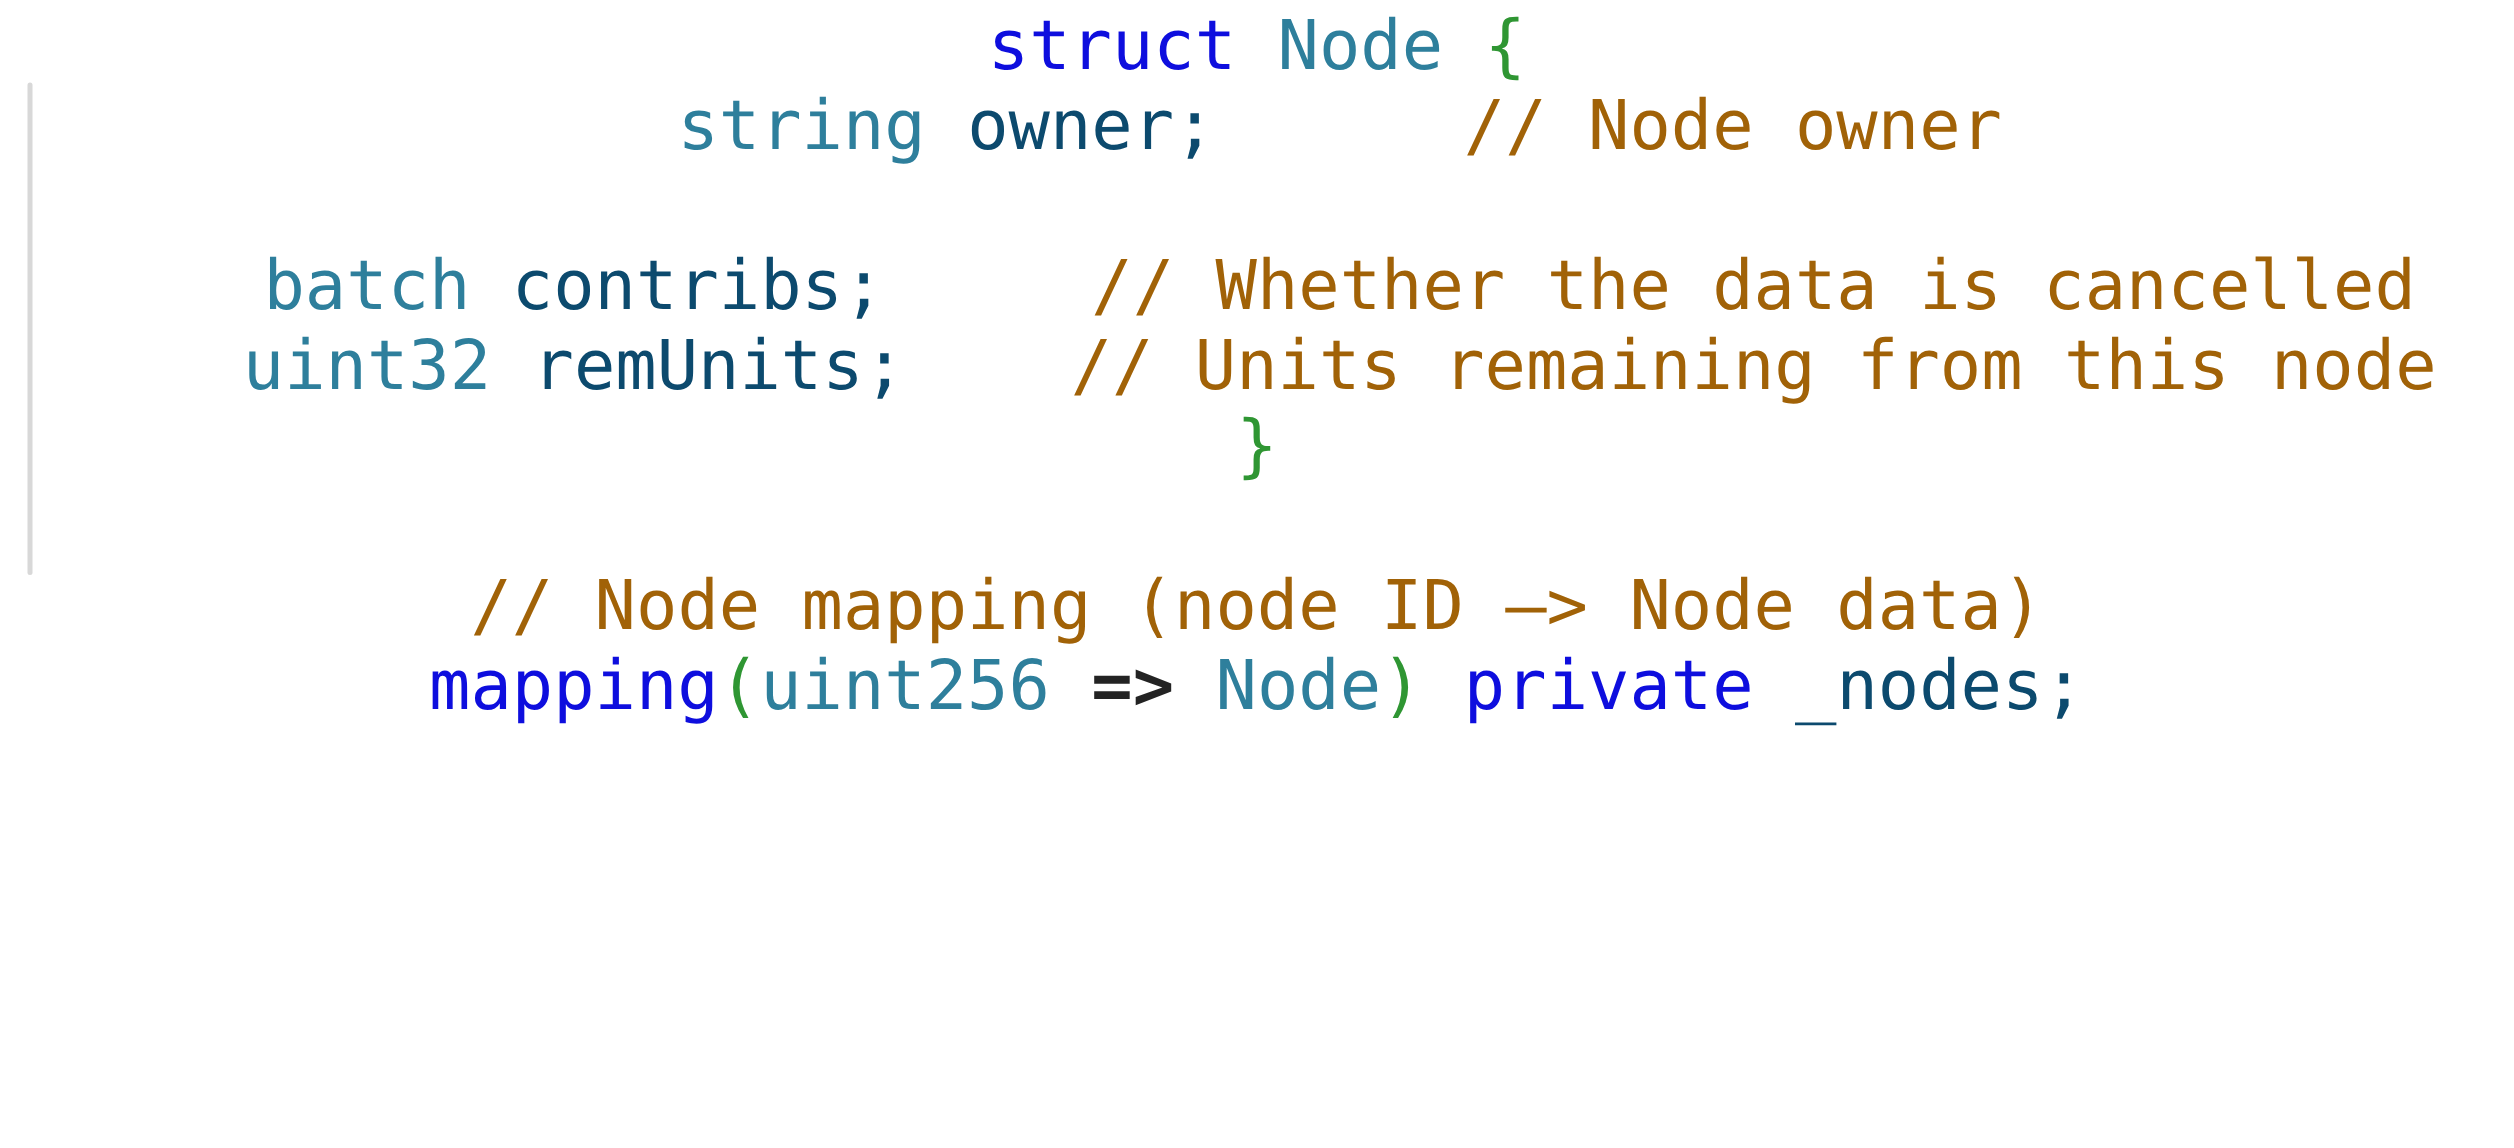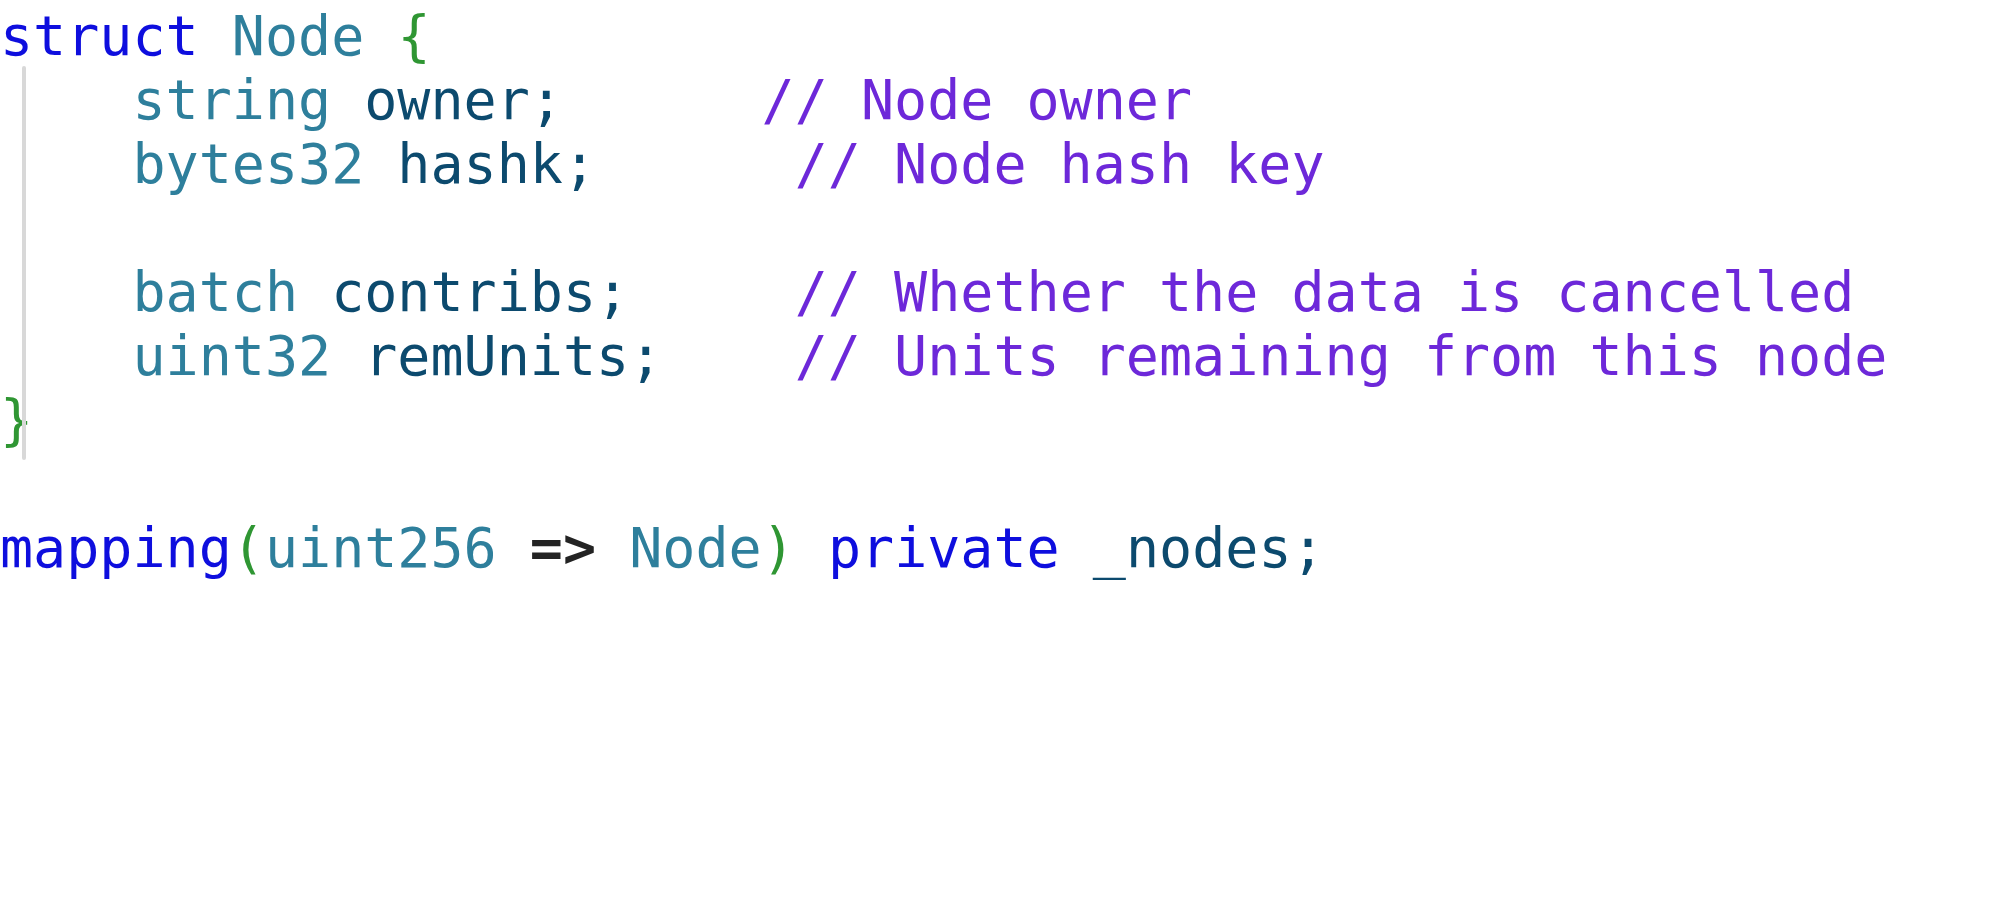--- a/index.html
+++ b/index.html
@@ -26,51 +26,52 @@
     width: 2011px;
     padding-top: 4px;
     box-sizing: border-box;
   }
   .code-line {
     position: relative;
     height: 64px;
     white-space: pre;
     display: block;
     letter-spacing: 0px;
+    text-align: center;
   }
   .code-line .lt {
     display: inline;
     white-space: pre;
   }
   
   .tok-keyword  { color: #0e0ede; }
   .tok-type     { color: #2e7f9c; }
-  .tok-comment  { color: #6d28d9; }
+  .tok-comment  { color: #a16207; }
   .tok-plain    { color: #0c4a6e; }
   .tok-brace    { color: #2f9633; }
   .tok-punct    { color: #2f9633; }
   .tok-op       { color: #232323; font-weight: 600; }
 
   
   .indent-guide {
     position: absolute;
     width: 4px;
     background: #d8d8d8;
     border-radius: 2px;
   }
 </style>
 </head>
 <body>
 
 <div id="snippet">
   <div class="code-body">
       <div class="code-line"><span class="lt tok-keyword">struct</span><span class="lt tok-plain"> </span><span class="lt tok-type">Node</span><span class="lt tok-plain"> </span><span class="lt tok-brace">{</span></div>
       <div class="code-line"><span class="lt tok-plain">    </span><span class="lt tok-type">string</span><span class="lt tok-plain"> owner;      </span><span class="lt tok-comment">// Node owner</span></div>
-      <div class="code-line"><span class="lt tok-plain">    </span><span class="lt tok-type">bytes32</span><span class="lt tok-plain"> hashk;      </span><span class="lt tok-comment">// Node hash key</span></div>
       <div class="code-line">&nbsp;</div>
       <div class="code-line"><span class="lt tok-plain">    </span><span class="lt tok-type">batch</span><span class="lt tok-plain"> contribs;     </span><span class="lt tok-comment">// Whether the data is cancelled</span></div>
       <div class="code-line"><span class="lt tok-plain">    </span><span class="lt tok-type">uint32</span><span class="lt tok-plain"> remUnits;    </span><span class="lt tok-comment">// Units remaining from this node</span></div>
       <div class="code-line"><span class="lt tok-brace">}</span></div>
       <div class="code-line">&nbsp;</div>
+      <div class="code-line"><span class="lt tok-comment">// Node mapping (node ID –&gt; Node data)</span></div>
       <div class="code-line"><span class="lt tok-keyword">mapping</span><span class="lt tok-punct">(</span><span class="lt tok-type">uint256</span><span class="lt tok-plain"> </span><span class="lt tok-op">=&gt;</span><span class="lt tok-plain"> </span><span class="lt tok-type">Node</span><span class="lt tok-punct">)</span><span class="lt tok-plain"> </span><span class="lt tok-keyword">private</span><span class="lt tok-plain"> _nodes;</span></div>
     </div>
 <div class="indent-guide" style="left: 22px; top: 66px; height: 394px; background: rgb(216, 216, 216);"></div>
   </div>
 
 </body></html>

